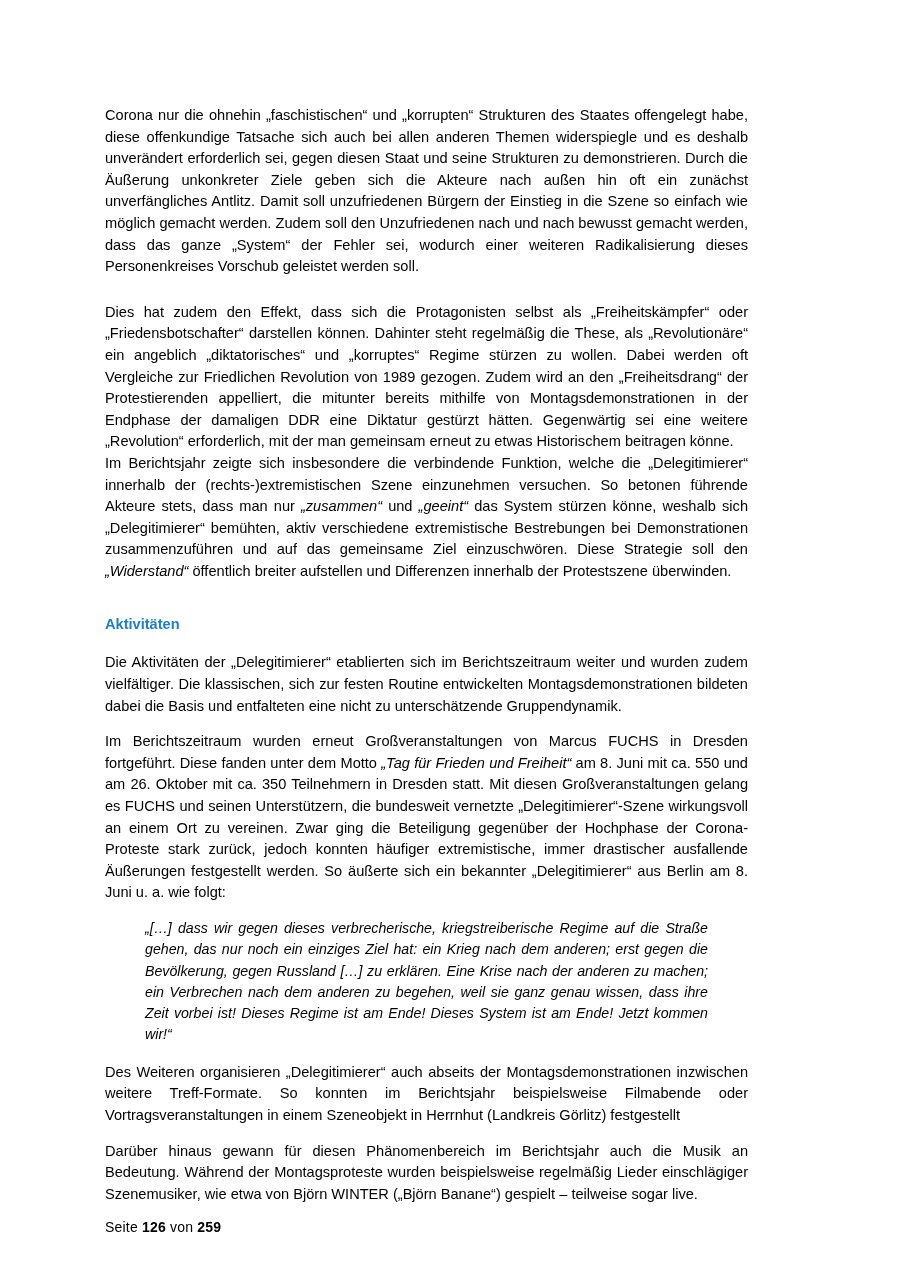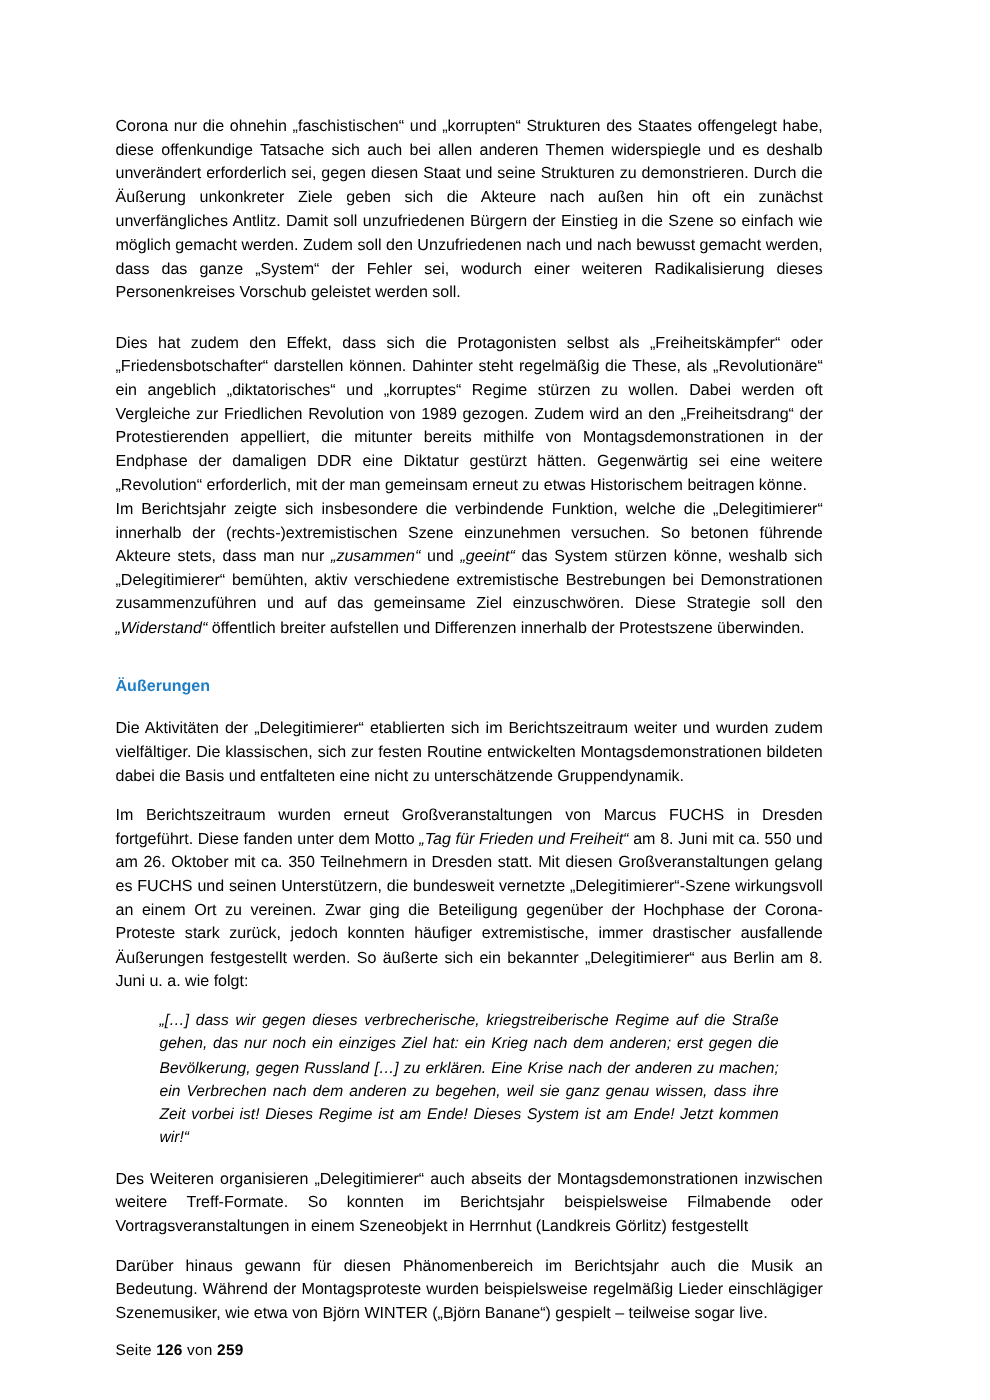--- a/index.html
+++ b/index.html
@@ -64,21 +64,21 @@
 <body>
 
 <div class="page">
 
   <p class="body-text">Corona nur die ohnehin „faschistischen“ und „korrupten“ Strukturen des Staates offengelegt habe, diese offenkundige Tatsache sich auch bei allen anderen Themen widerspiegle und es deshalb unverändert erforderlich sei, gegen diesen Staat und seine Strukturen zu demonstrieren. Durch die Äußerung unkonkreter Ziele geben sich die Akteure nach außen hin oft ein zunächst unverfängliches Antlitz. Damit soll unzufriedenen Bürgern der Einstieg in die Szene so einfach wie möglich gemacht werden. Zudem soll den Unzufriedenen nach und nach bewusst gemacht werden, dass das ganze „System“ der Fehler sei, wodurch einer weiteren Radikalisierung dieses Personenkreises Vorschub geleistet werden soll.</p>
 
   <p class="body-text tight">Dies hat zudem den Effekt, dass sich die Protagonisten selbst als „Freiheitskämpfer“ oder „Friedensbotschafter“ darstellen können. Dahinter steht regelmäßig die These, als „Revolutionäre“ ein angeblich „diktatorisches“ und „korruptes“ Regime stürzen zu wollen. Dabei werden oft Vergleiche zur Friedlichen Revolution von 1989 gezogen. Zudem wird an den „Freiheitsdrang“ der Protestierenden appelliert, die mitunter bereits mithilfe von Montagsdemonstrationen in der Endphase der damaligen DDR eine Diktatur gestürzt hätten. Gegenwärtig sei eine weitere „Revolution“ erforderlich, mit der man gemeinsam erneut zu etwas Historischem beitragen könne.</p>
 
   <p class="body-text"><span>Im Berichtsjahr zeigte sich insbesondere die verbindende Funktion, welche die „Delegitimierer“ innerhalb der (rechts-)extremistischen Szene einzunehmen versuchen. So betonen führende Akteure stets, dass man nur </span><i>„zusammen“</i><span> und </span><i>„geeint“</i><span> das System stürzen könne, weshalb sich „Delegitimierer“ bemühten, aktiv verschiedene extremistische Bestrebungen bei Demonstrationen zusammenzuführen und auf das gemeinsame Ziel einzuschwören. Diese Strategie soll den </span><i>„Widerstand“</i><span> öffentlich breiter aufstellen und Differenzen innerhalb der Protestszene überwinden.</span></p>
 
-  <h2 class="heading">Äußerungen</h2>
+  <h2 class="heading">Aktivitäten</h2>
 
   <p class="body-text">Die Aktivitäten der „Delegitimierer“ etablierten sich im Berichtszeitraum weiter und wurden zudem vielfältiger. Die klassischen, sich zur festen Routine entwickelten Montagsdemonstrationen bildeten dabei die Basis und entfalteten eine nicht zu unterschätzende Gruppendynamik.</p>
 
   <p class="body-text gap-before"><span>Im Berichtszeitraum wurden erneut Großveranstaltungen von Marcus FUCHS in Dresden fortgeführt. Diese fanden unter dem Motto </span><i>„Tag für Frieden und Freiheit“</i><span> am 8. Juni mit ca. 550 und am 26. Oktober mit ca. 350 Teilnehmern in Dresden statt. Mit diesen Großveranstaltungen gelang es FUCHS und seinen Unterstützern, die bundesweit vernetzte „Delegitimierer“-Szene wirkungsvoll an einem Ort zu vereinen. Zwar ging die Beteiligung gegenüber der Hochphase der Corona-Proteste stark zurück, jedoch konnten häufiger extremistische, immer drastischer ausfallende Äußerungen festgestellt werden. So äußerte sich ein bekannter „Delegitimierer“ aus Berlin am 8. Juni u. a. wie folgt:</span></p>
 
   <blockquote class="quote-block gap-before">„[…] dass wir gegen dieses verbrecherische, kriegstreiberische Regime auf die Straße gehen, das nur noch ein einziges Ziel hat: ein Krieg nach dem anderen; erst gegen die Bevölkerung, gegen Russland […] zu erklären. Eine Krise nach der anderen zu machen; ein Verbrechen nach dem anderen zu begehen, weil sie ganz genau wissen, dass ihre Zeit vorbei ist! Dieses Regime ist am Ende! Dieses System ist am Ende! Jetzt kommen wir!“</blockquote>
 
   <p class="body-text gap-before">Des Weiteren organisieren „Delegitimierer“ auch abseits der Montagsdemonstrationen inzwischen weitere Treff-Formate. So konnten im Berichtsjahr beispielsweise Filmabende oder Vortragsveranstaltungen in einem Szeneobjekt in Herrnhut (Landkreis Görlitz) festgestellt</p>
 
   <p class="body-text gap-before">Darüber hinaus gewann für diesen Phänomenbereich im Berichtsjahr auch die Musik an Bedeutung. Während der Montagsproteste wurden beispielsweise regelmäßig Lieder einschlägiger Szenemusiker, wie etwa von Björn WINTER („Björn Banane“) gespielt – teilweise sogar live.</p>

